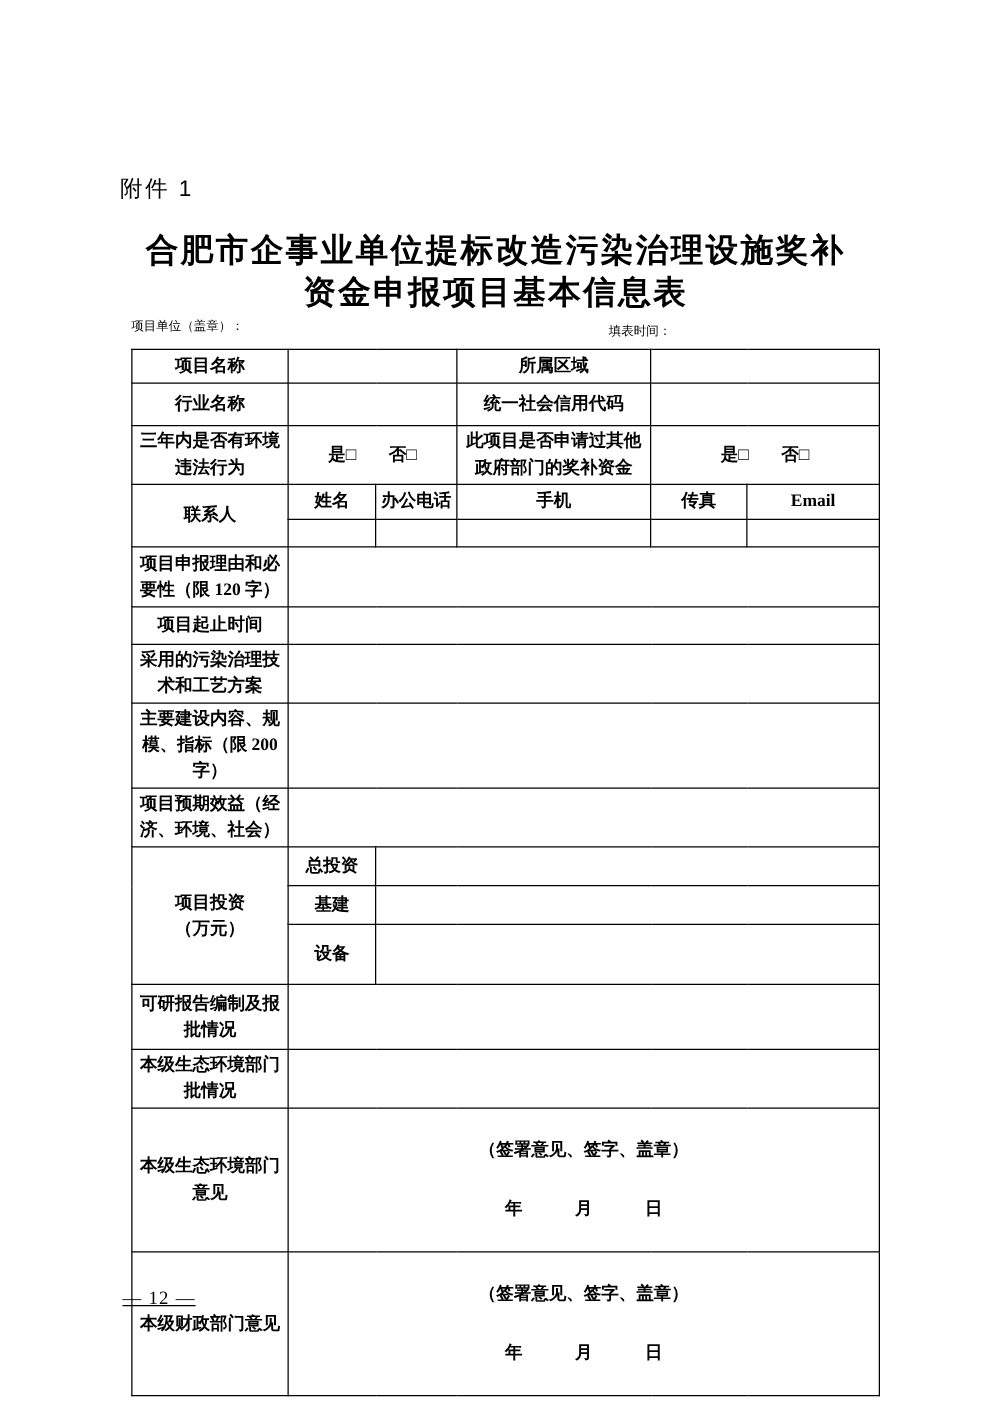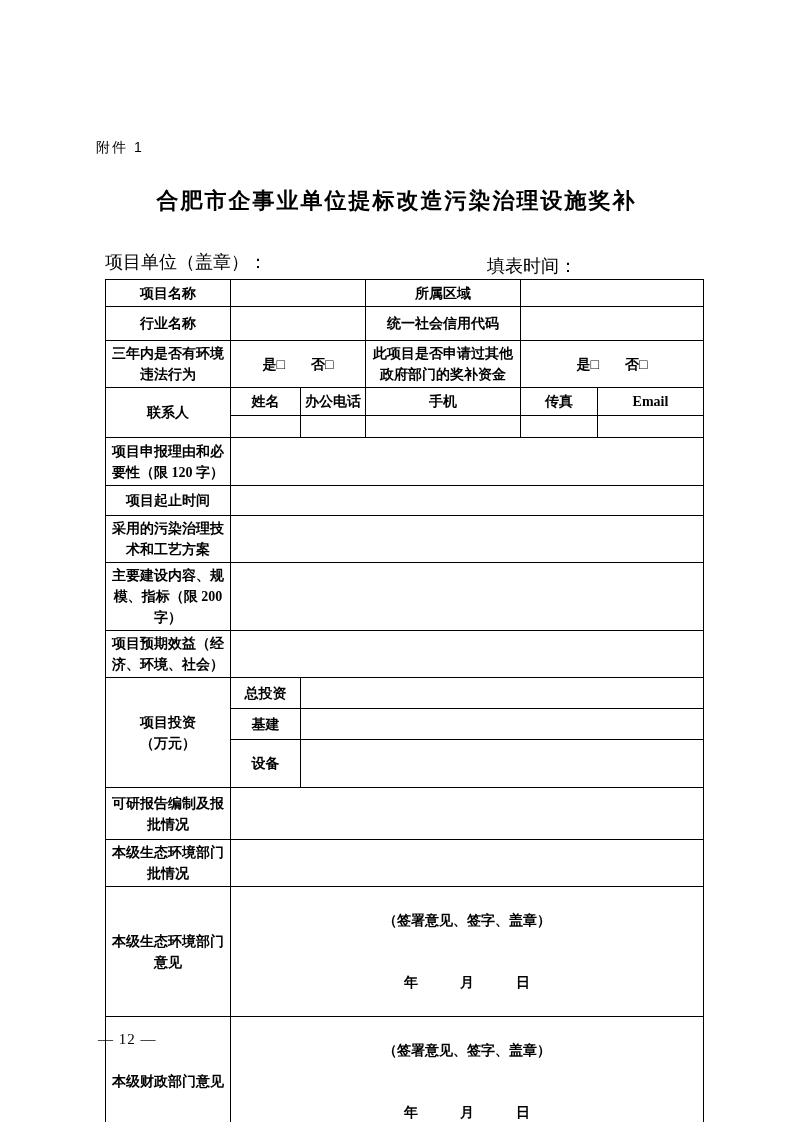--- a/index.html
+++ b/index.html
@@ -3,61 +3,62 @@
 <meta charset="utf-8">
 <style>
   * { margin:0; padding:0; box-sizing:border-box; }
   html,body { background:#ffffff; }
   body {
     width:793px; height:1122px; position:relative;
     color:#000; font-family:"Liberation Serif","DejaVu Serif",serif;
   }
   .attachment {
     position:absolute; left:96px; top:139px;
-    font-size:14px; letter-spacing:2px;
+    font-size:18px; letter-spacing:2px;
     font-family:"Liberation Sans","DejaVu Sans",sans-serif;
   }
   .title {
     position:absolute; left:0; top:184px; width:100%;
-    text-align:center; font-weight:bold; font-size:22px; line-height:33px;
+    text-align:center; font-weight:bold; font-size:26px; line-height:33px;
     letter-spacing:2px;
     font-family:"Liberation Sans","DejaVu Sans",sans-serif;
   }
   .prerow {
     position:absolute; left:105px; top:252px; width:598px;
-    font-size:18px; line-height:20px;
+    font-size:10px; line-height:20px;
   }
   .prerow .fill-date { position:absolute; left:382px; top:4px; }
   table.form-table {
     position:absolute; left:105px; top:279px; width:598px;
     border-collapse:collapse; table-layout:fixed;font-weight:bold;
   }
   table.form-table td {
     border:1px solid #000;
     font-size:14px; line-height:21px;
     padding:2px 3px;
     text-align:center; vertical-align:middle;
     white-space:pre-line; word-break:break-all;
     overflow:hidden;
   }
   .opt { display:inline-block; margin:0 13px; }
   td.sign-cell { text-align:right; padding-right:10px; white-space:normal; }
-  td.sign-cell .date-line { margin-top:20px; }
+  td.sign-cell .date-line { margin-top:5px; }
   .pagenum {
     position:absolute; left:98px; top:1031px;
-    font-size:15px; letter-spacing:1px;
+    font-size:15px; letter-spacing:1px;text-decoration:underline;
   }
 </style>
 </head>
 <body>
 
 <div class="attachment">附件 1</div>
 
 <div class="title">
   <div>合肥市企事业单位提标改造污染治理设施奖补</div>
+  <div>资金申报项目基本信息表</div>
 </div>
 
 <div class="prerow">
   <span>项目单位（盖章）：</span>
   <span class="fill-date">填表时间：</span>
 </div>
 
 <table class="form-table">
   <colgroup>
     <col style="width:125px">

